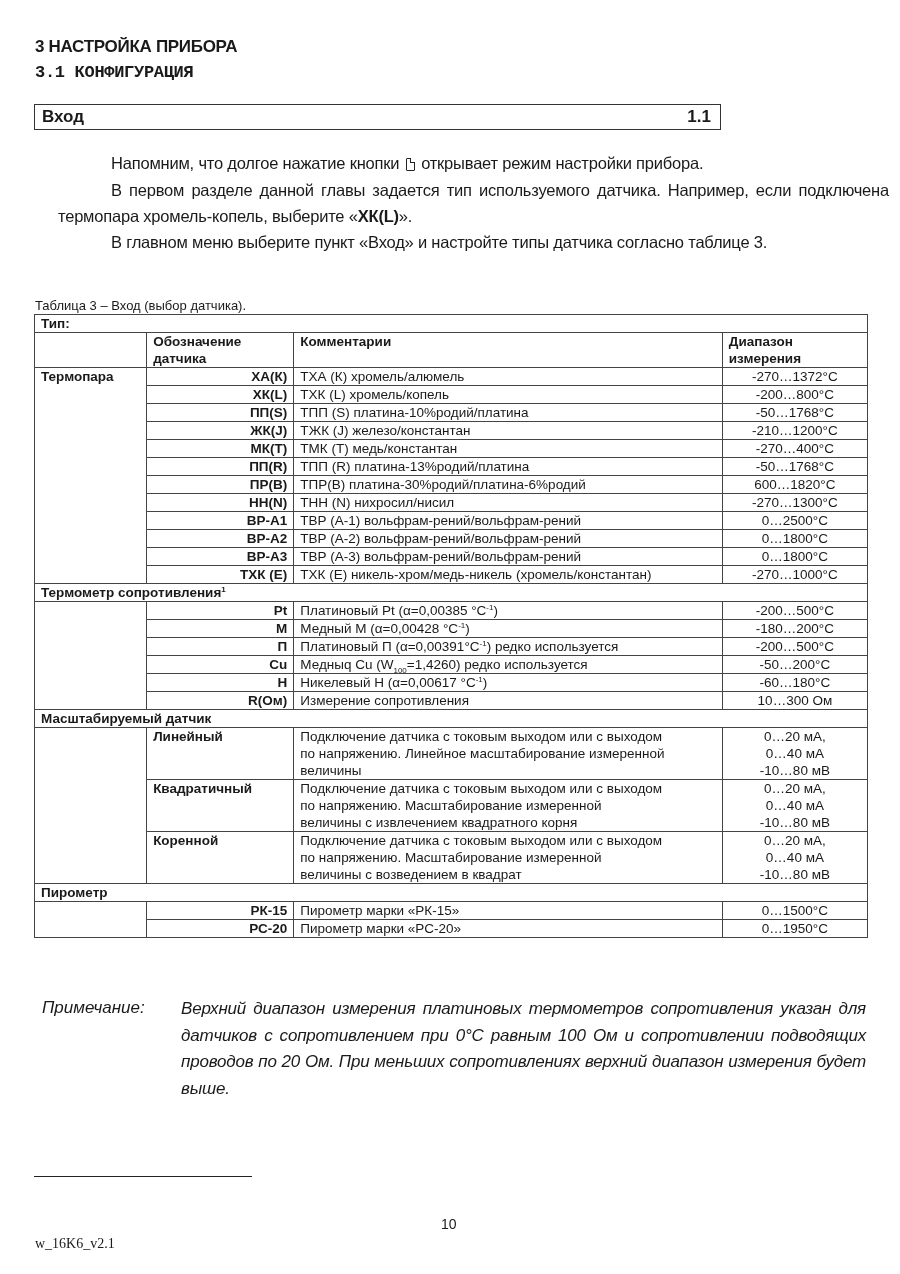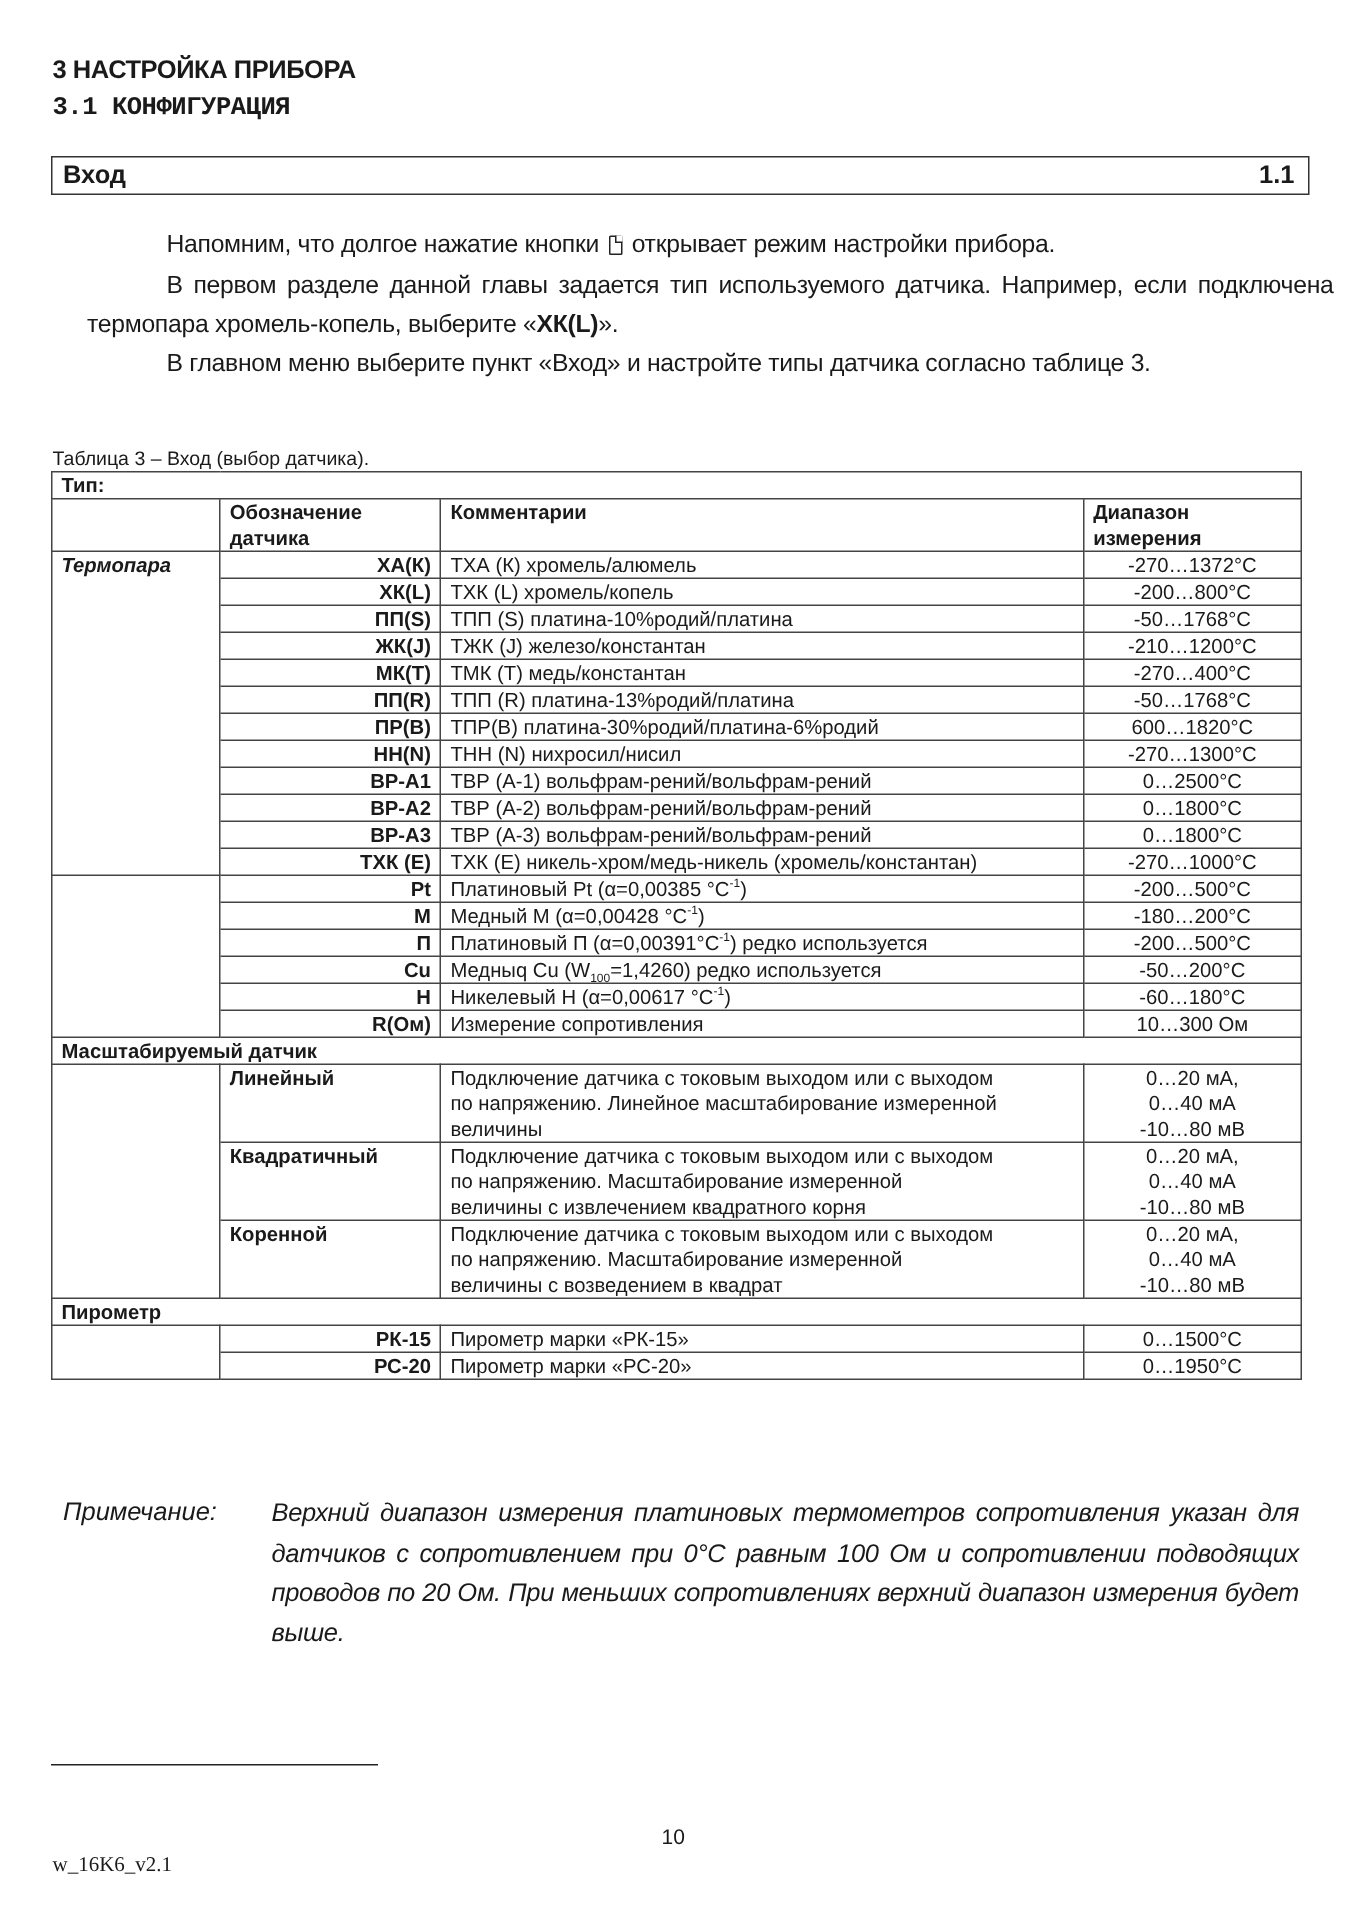--- a/index.html
+++ b/index.html
@@ -1,29 +1,29 @@
 <!DOCTYPE html>
 <html><head>
 <meta charset="utf-8">
 <style>
   html, body { margin:0; padding:0; background:#ffffff; }
   body { width:900px; height:1274px; position:relative; overflow:hidden; color:#1a1a1a; }
   .h1 { position:absolute; left:35px; top:37px; font-family:"Liberation Sans", sans-serif; font-weight:bold; font-size:17px; letter-spacing:-0.3px; }
   .h2 { position:absolute; left:35px; top:63px; font-family:Liberation Mono, monospace; font-weight:bold; font-size:17px; letter-spacing:-0.3px; }
-  .section-box { position:absolute; left:34px; top:104px; width:839px; height:26px; border:1px solid #333; box-sizing:border-box; font-family:"Liberation Sans", sans-serif; font-weight:bold; font-size:17px; }
+  .section-box { position:absolute; left:34px; top:104px; width:687px; height:26px; border:1px solid #333; box-sizing:border-box; font-family:"Liberation Sans", sans-serif; font-weight:bold; font-size:17px; }
   .section-box .l { position:absolute; left:7px; top:2px; }
   .section-box .r { position:absolute; right:9px; top:2px; }
   .para { position:absolute; left:35px; width:831px; font-family:"Liberation Sans", sans-serif; font-size:16.5px; line-height:26px; text-align:justify; letter-spacing:-0.2px;margin-left:23px; }
   .para .ind { display:inline-block; width:53px; }
   .key-icon { display:inline-block; width:9px; height:13px; border:1.3px solid #222; border-radius:1px; position:relative; vertical-align:-2px; margin:0 2px; box-sizing:border-box; }
   .key-icon::after { content:""; position:absolute; right:-1px; top:-1px; width:4px; height:4px; background:#fff; border-left:1.2px solid #222; border-bottom:1.2px solid #222; }
   .caption { position:absolute; left:35px; top:298px; font-family:"Liberation Sans", sans-serif; font-size:13px; }
   table.t { position:absolute; left:34px; top:314px; width:834px; border-collapse:collapse; font-family:"Liberation Sans", sans-serif; font-size:13.5px; }
   table.t td { border:1px solid #444; padding:0 6px; height:17px; line-height:17px; vertical-align:top; }
-  table.t td.c1 { width:99px;font-style:italic; }
+  table.t td.c1 { width:99px; }
   table.t td.c2 { width:134px; text-align:right; font-weight:bold; }
   table.t td.c2l { text-align:left; }
   table.t td.c3 { width:415px; }
   table.t td.c4 { width:132px; text-align:center; }
   table.t .b { font-weight:bold; }
   table.t td.nobottom { border-bottom:none; }
   table.t td.notop { border-top:none; }
   sup { font-size:8px; line-height:0; }
   sub { font-size:8px; line-height:0; }
   .note-label { position:absolute; left:42px; top:998px; font-family:"Liberation Sans", sans-serif; font-style:italic; font-size:17px; }
@@ -138,20 +138,23 @@
         <td class="c4">0…1800°С</td>
       </tr>
   <tr>
         <td class="c1 notop"></td>
         <td class="c2">ТХК (Е)</td>
         <td class="c3">ТХК (Е) никель-хром/медь-никель (хромель/константан)</td>
         <td class="c4">-270…1000°С</td>
       </tr>
 
   <tr>
+    <td colspan="4" class="b"><span>Термометр сопротивления</span><sup>1</sup></td>
+  </tr>
+  <tr>
         <td class="c1 nobottom"></td>
         <td class="c2">Pt</td>
         <td class="c3"><span>Платиновый Pt (α=0,00385 °С</span><sup>-1</sup><span>)</span></td>
         <td class="c4">-200…500°С</td>
       </tr>
   <tr>
         <td class="c1 notop nobottom"></td>
         <td class="c2">М</td>
         <td class="c3"><span>Медный М (α=0,00428 °С</span><sup>-1</sup><span>)</span></td>
         <td class="c4">-180…200°С</td>

